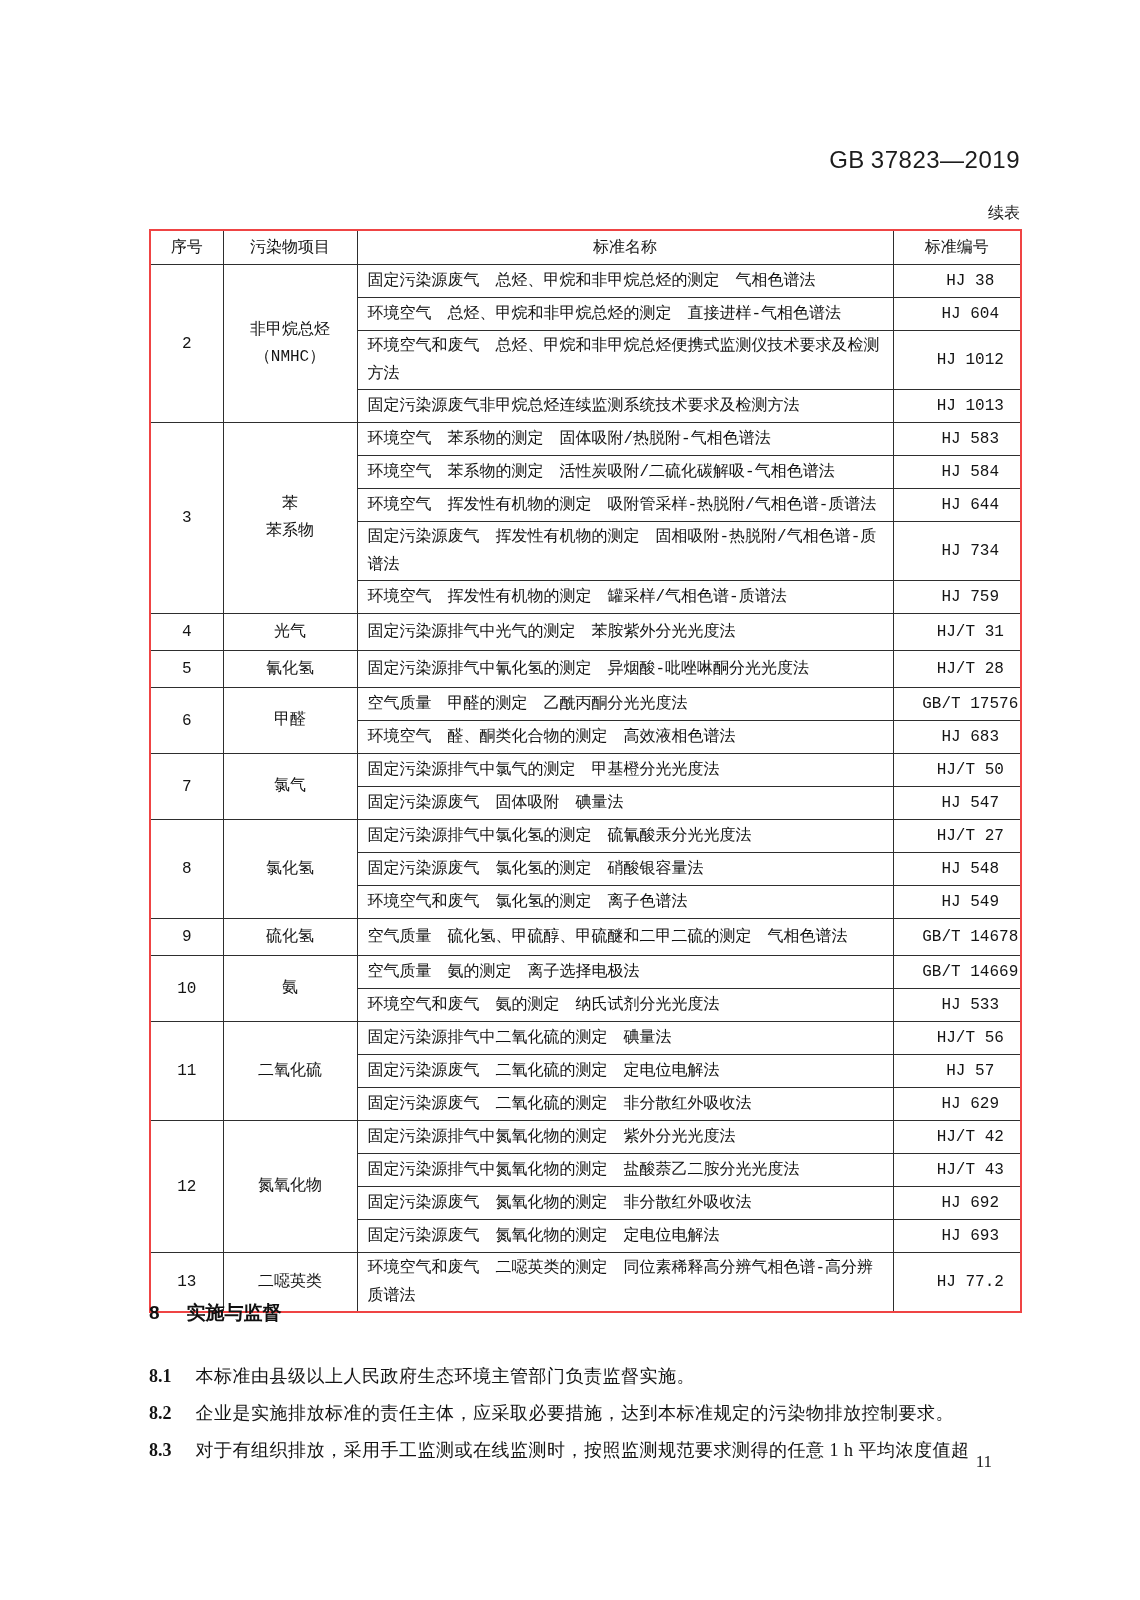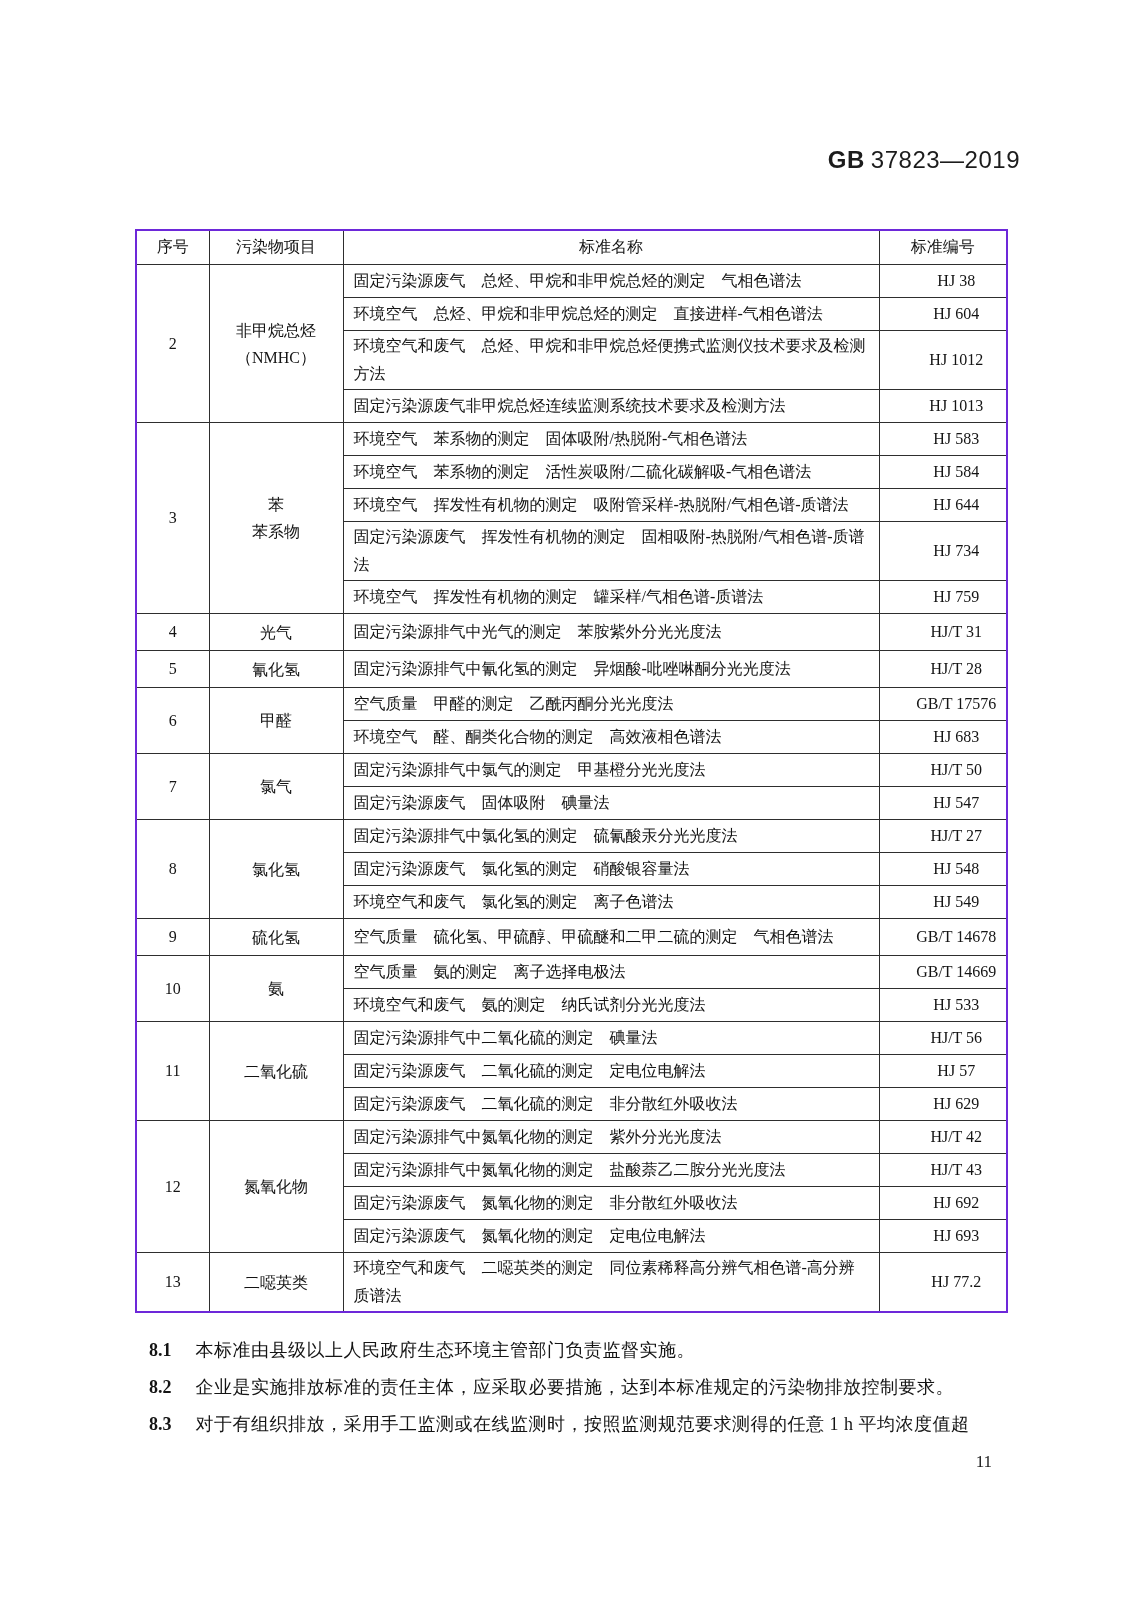--- a/index.html
+++ b/index.html
@@ -15,35 +15,36 @@
   .doc-header {
     position:absolute;
     top:146px; left:149px; width:871px;
     text-align:right;
     font-family:"Liberation Sans", sans-serif;
     font-size:24px;
     letter-spacing:0.5px;
     color:#1c1c1c;
     white-space:nowrap;
   }
-  .doc-header .gb { font-weight:bold; margin-right:6px; }
+  .doc-header .gb { font-weight:normal; margin-right:6px; }
   .cont-label {
     position:absolute;
     top:203px; left:149px; width:871px;
     text-align:right;
     font-size:16px;
     color:#1c1c1c;
   }
   table.std-table {
     position:absolute;
-    top:229px; left:135px;
+    top:229px; left:149px;
     width:871px;
     border-collapse:collapse;
     table-layout:fixed;
-    border:2px solid #6d28d9;
+    border:2px solid #ef4444;
+    font-family:Liberation Mono, monospace;
   }
   .std-table th, .std-table td {
     border:1px solid #2e2e2e;
     font-weight:normal;
     font-size:16px;
     color:#141414;
     padding:0;
     vertical-align:middle;
   }
   .std-table thead th { height:33px; text-align:center; }
@@ -89,20 +90,21 @@
 </style>
 </head>
 <body>
 
 <div class="page">
 
   <div class="doc-header">
     <span class="gb">GB</span><span>37823—2019</span>
   </div>
 
+  <div class="cont-label">续表</div>
 
   <table class="std-table">
     <colgroup>
       <col style="width:73px">
       <col style="width:134px">
       <col style="width:536px">
       <col style="width:128px">
     </colgroup>
     <thead>
       <tr id="header-row">
@@ -250,20 +252,23 @@
         <tr>
           <td class="seq" rowspan="1">13</td>
           <td class="pol" rowspan="1">二噁英类</td>
           <td class="name">环境空气和废气　二噁英类的测定　同位素稀释高分辨气相色谱-高分辨质谱法</td>
           <td class="code">HJ 77.2</td>
         </tr>
       </tbody>
   </table>
 
   <div class="section">
+    <div class="section-heading">
+      <span class="sec-num">8</span><span>实施与监督</span>
+    </div>
     <div class="section-items" id="section-items">
         <div class="sec-item"><span class="num">8.1</span><span>本标准由县级以上人民政府生态环境主管部门负责监督实施。</span></div>
         <div class="sec-item"><span class="num">8.2</span><span>企业是实施排放标准的责任主体，应采取必要措施，达到本标准规定的污染物排放控制要求。</span></div>
         <div class="sec-item"><span class="num">8.3</span><span>对于有组织排放，采用手工监测或在线监测时，按照监测规范要求测得的任意 1 h 平均浓度值超</span></div>
       </div>
   </div>
 
   <div class="page-num">11</div>
 
 </div>

